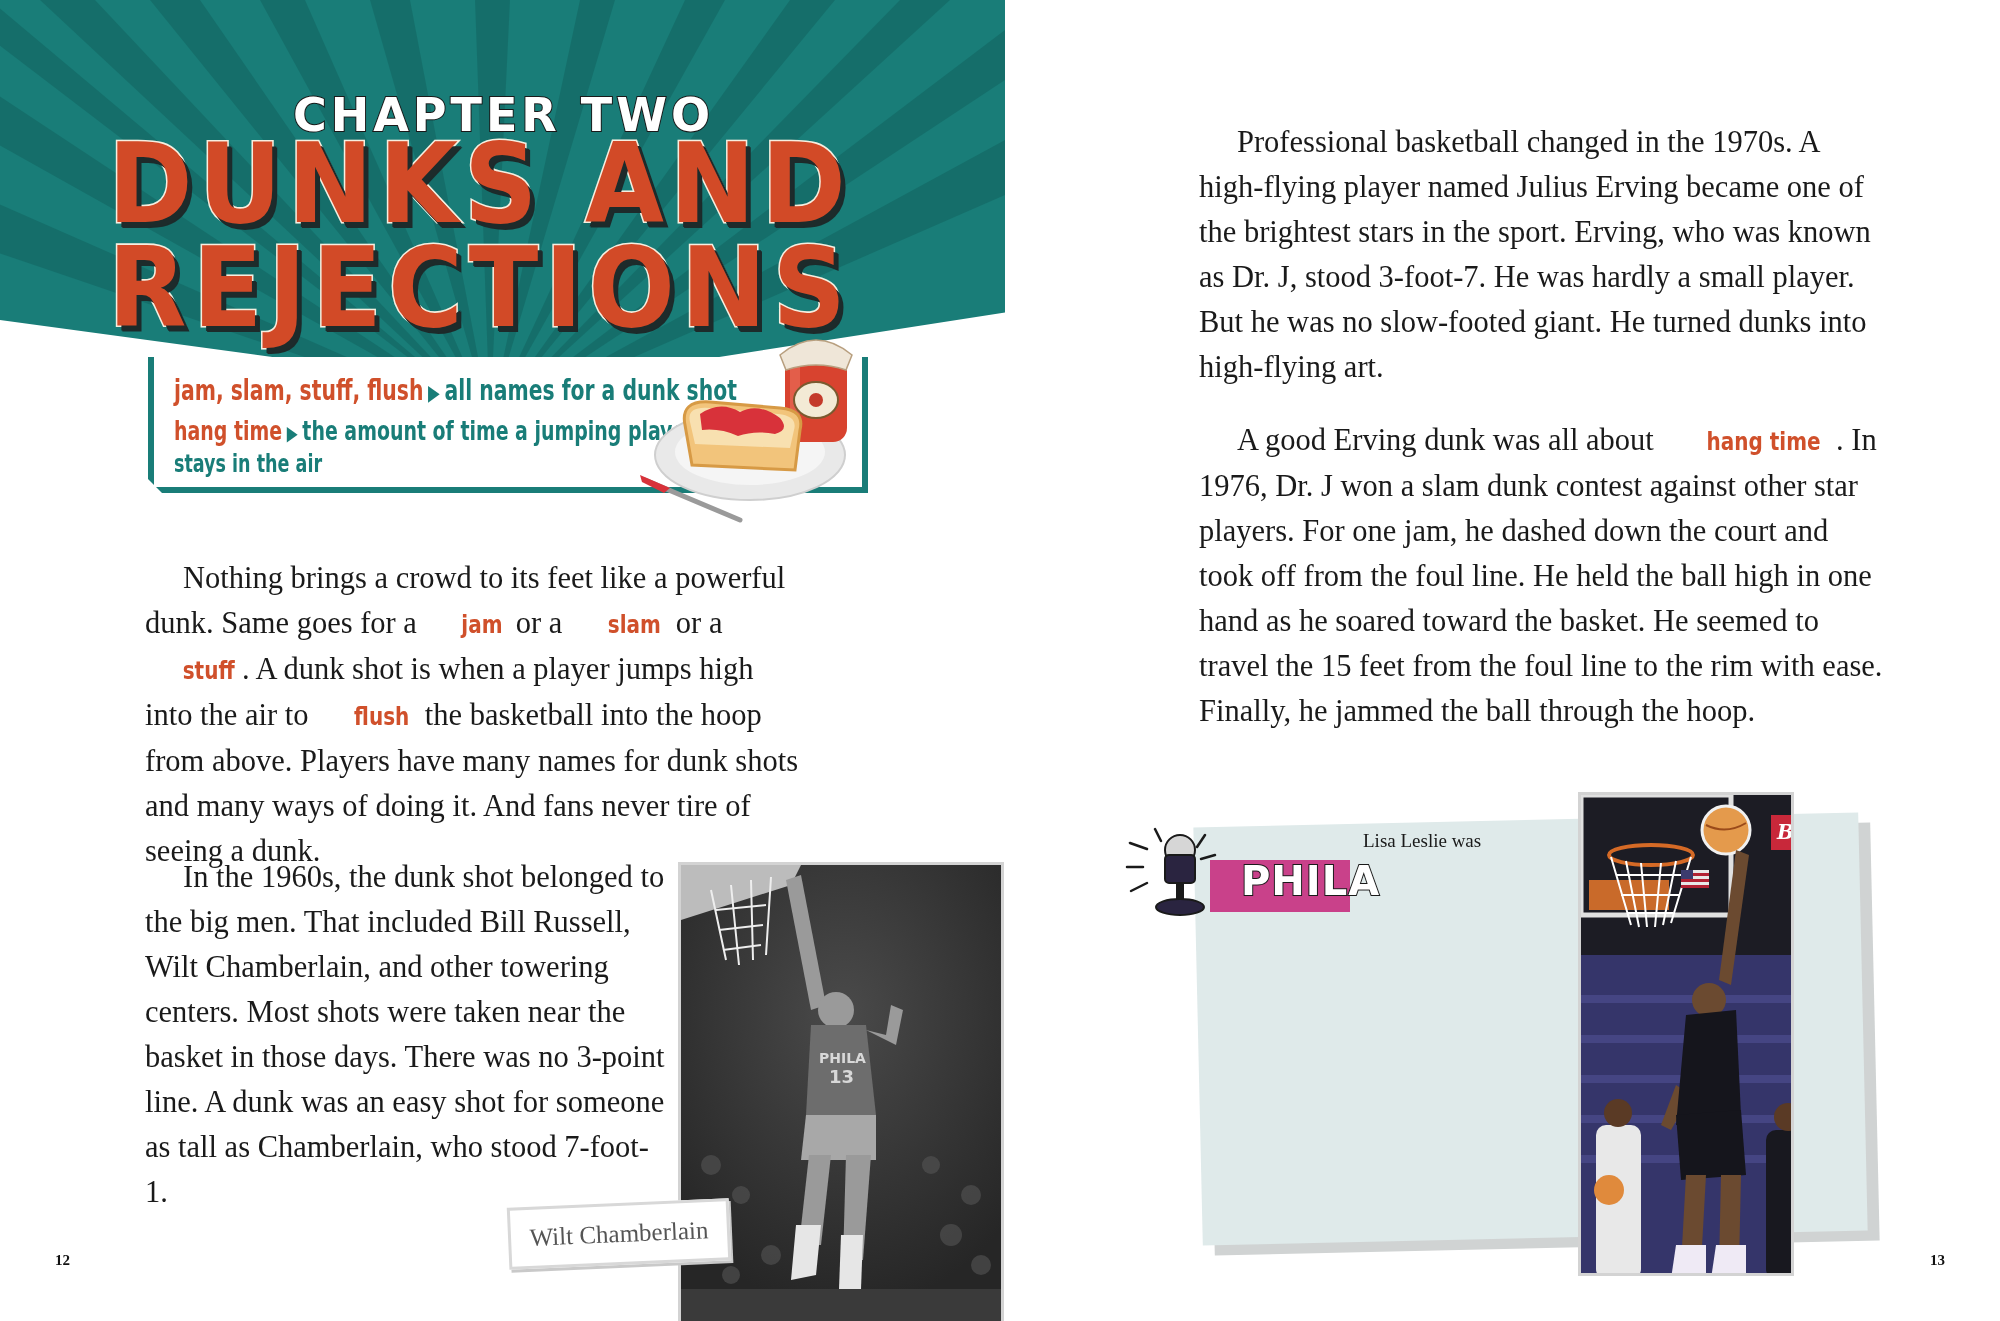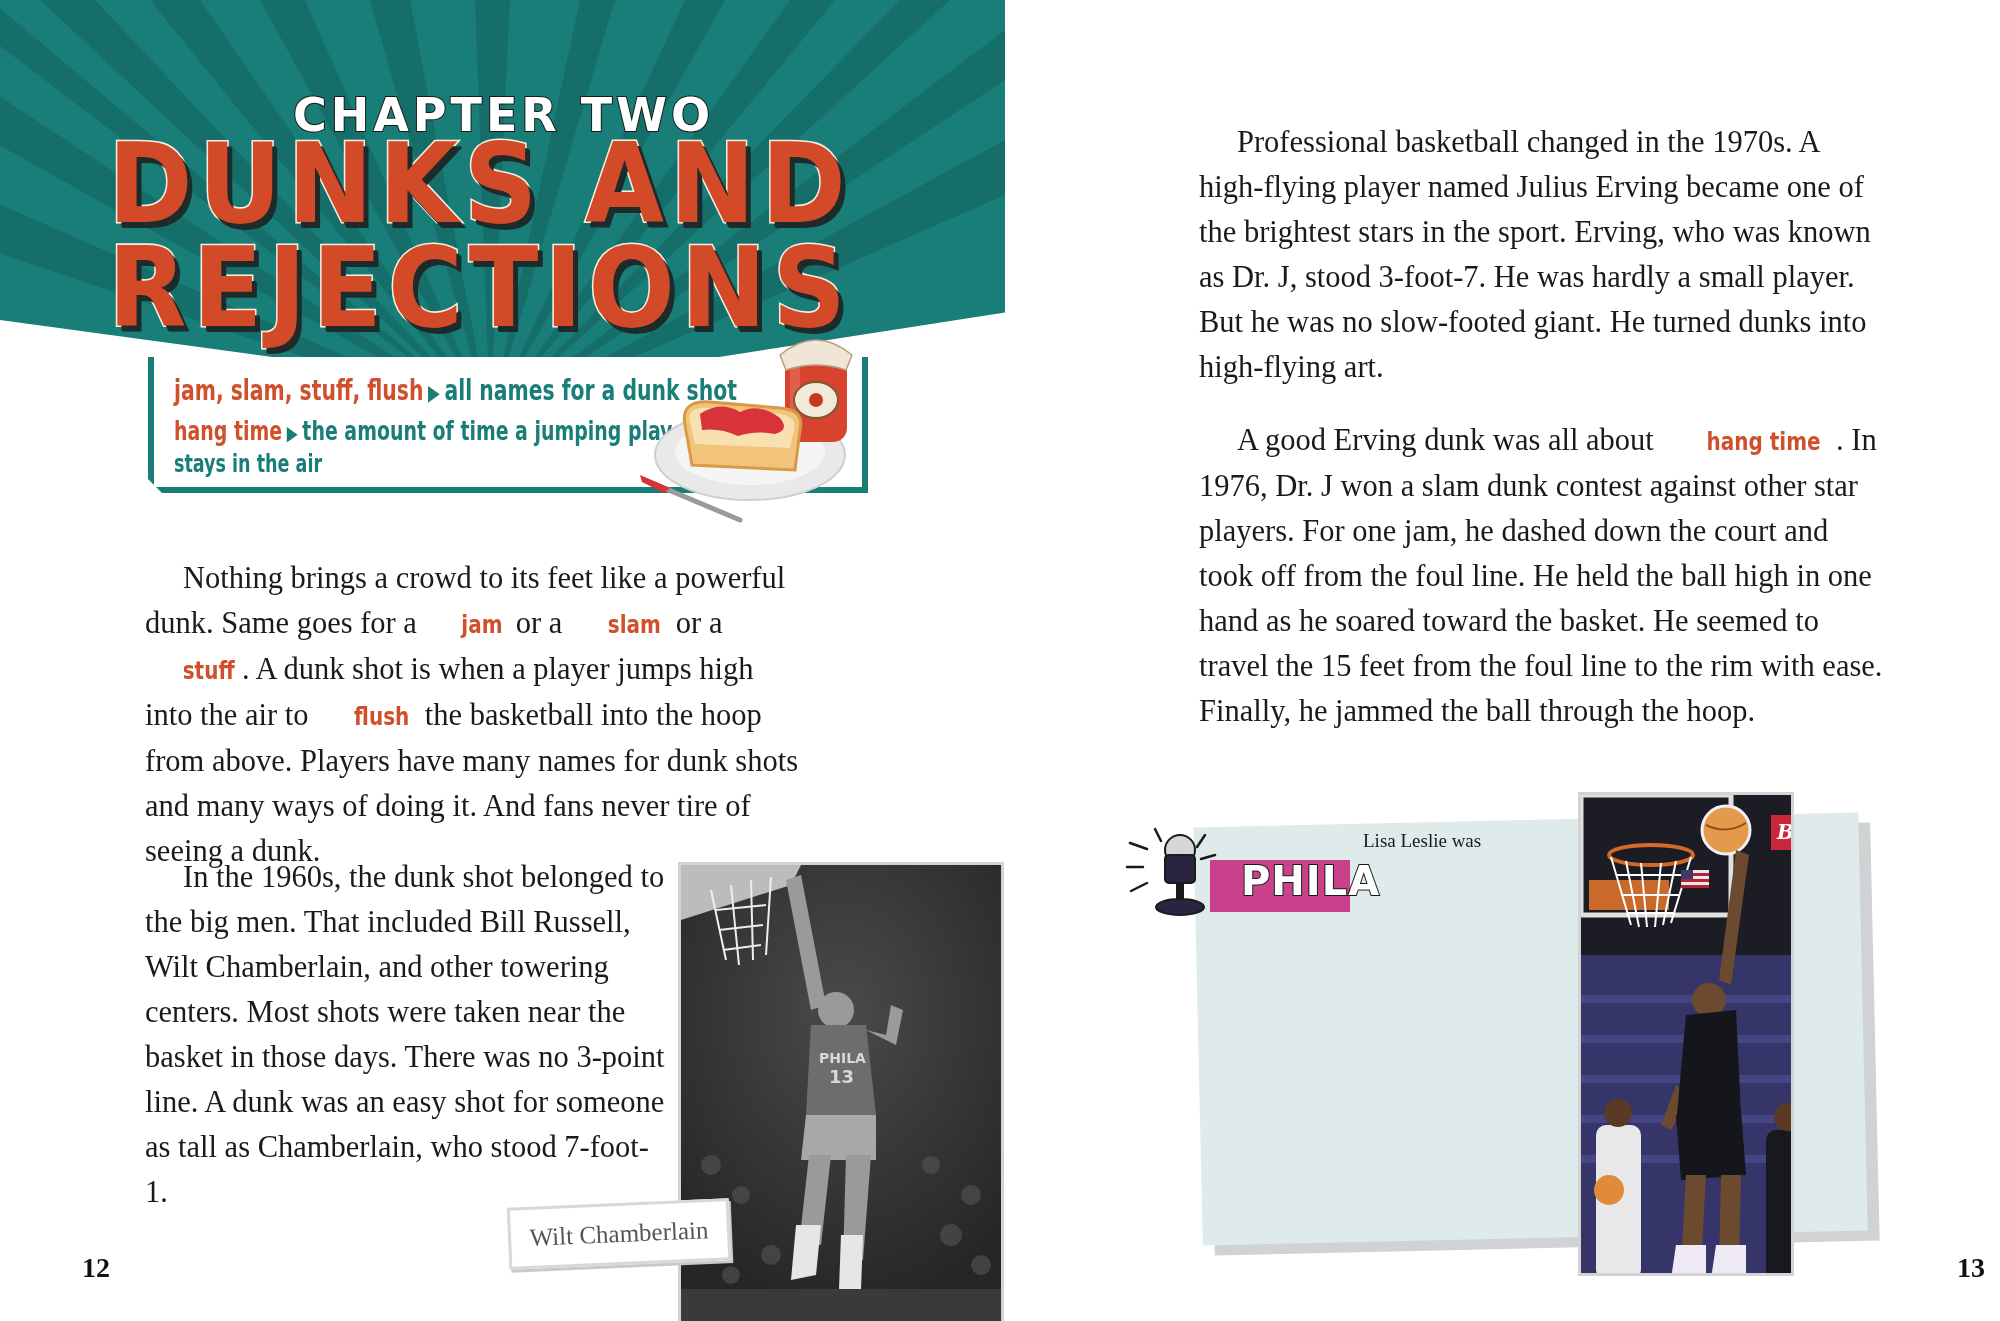--- a/index.html
+++ b/index.html
@@ -49,21 +49,21 @@
     .p2 { left: 145px; top: 855px; width: 520px; }
 
     
     .photo { position: absolute; border: 3px solid #d3d3d3; overflow: hidden; }
     .photo-wilt { left: 678px; top: 862px; width: 326px; height: 552px; background: #3a3a3a; }
     .caption { position: absolute; left: 508px; top: 1203px; width: 222px; height: 62px;
       background: #ffffff; border: 3px solid #d8d8d8; transform: rotate(-2.5deg);
       box-shadow: 2px 3px 0 #c9c9c9; display: flex; align-items: center; justify-content: center; }
     .caption span { font-size: 25px; color: #555555; }
 
-    .page-num { position: absolute; top: 1252px; font-size: 28px; font-weight: bold; color: #111111; margin-left: 27px; }
+    .page-num { position: absolute; top: 1252px; font-size: 15px; font-weight: bold; color: #111111; }
     .pn-left { left: 55px; }
     .pn-right { left: 1930px; }
 
     
     .p3 { left: 1199px; top: 120px; width: 680px; }
     .p4 { left: 1199px; top: 418px; width: 690px; }
 
     .fact-shadow { position: absolute; left: 1210px; top: 830px; width: 665px; height: 418px; background: #d0d3d3;
       transform: rotate(-1.3deg); }
     .fact-box { position: absolute; left: 1198px; top: 820px; width: 665px; height: 418px; background: #dfeaea;

